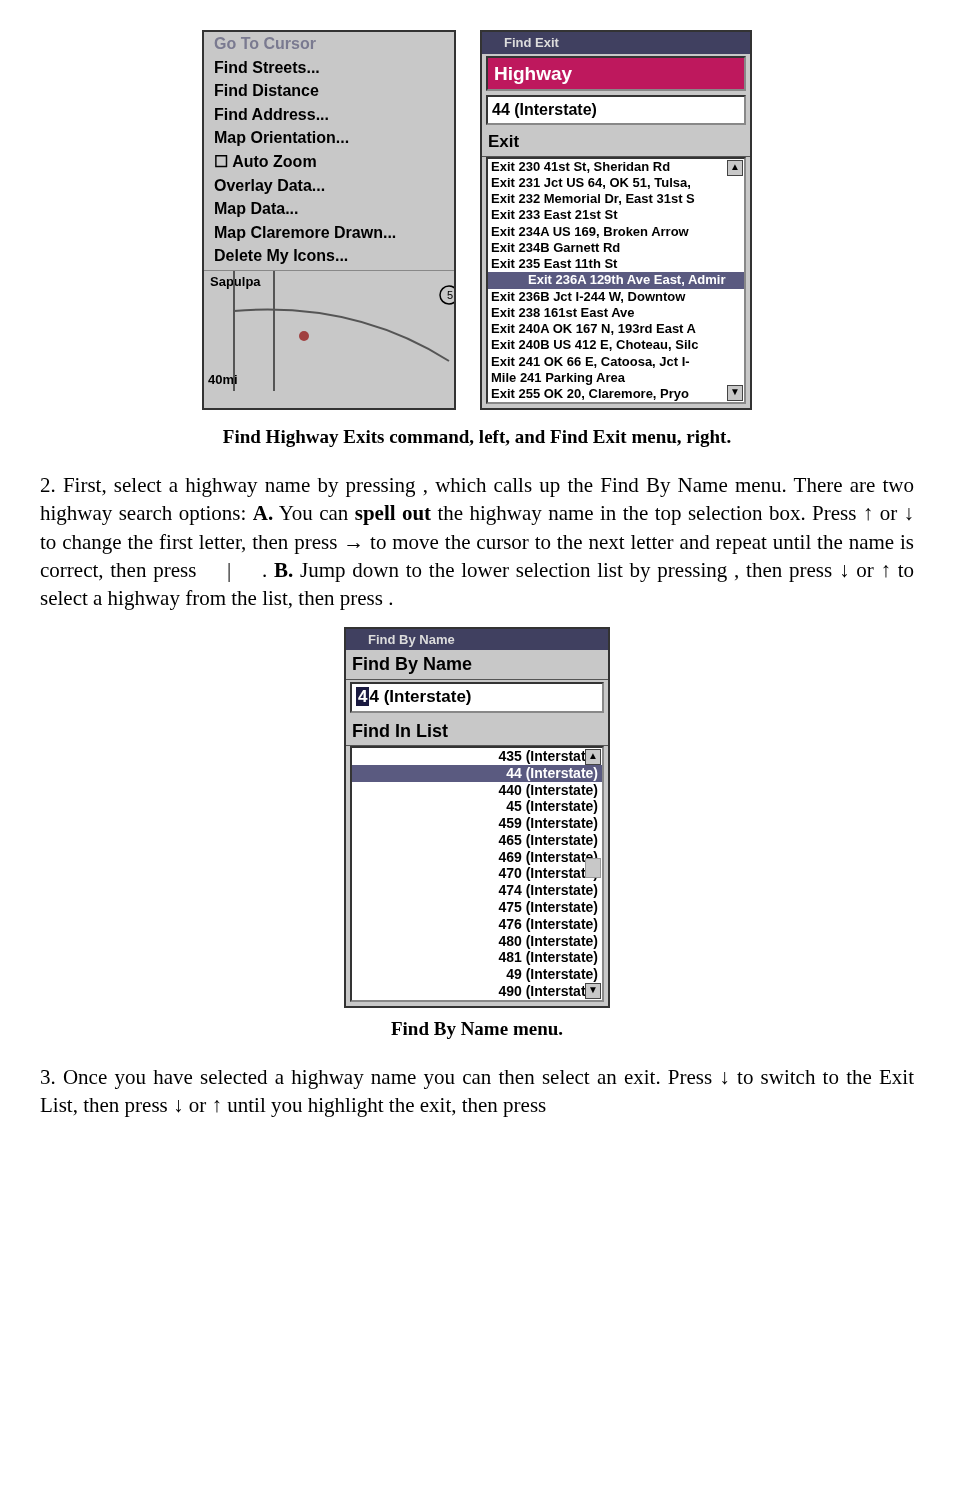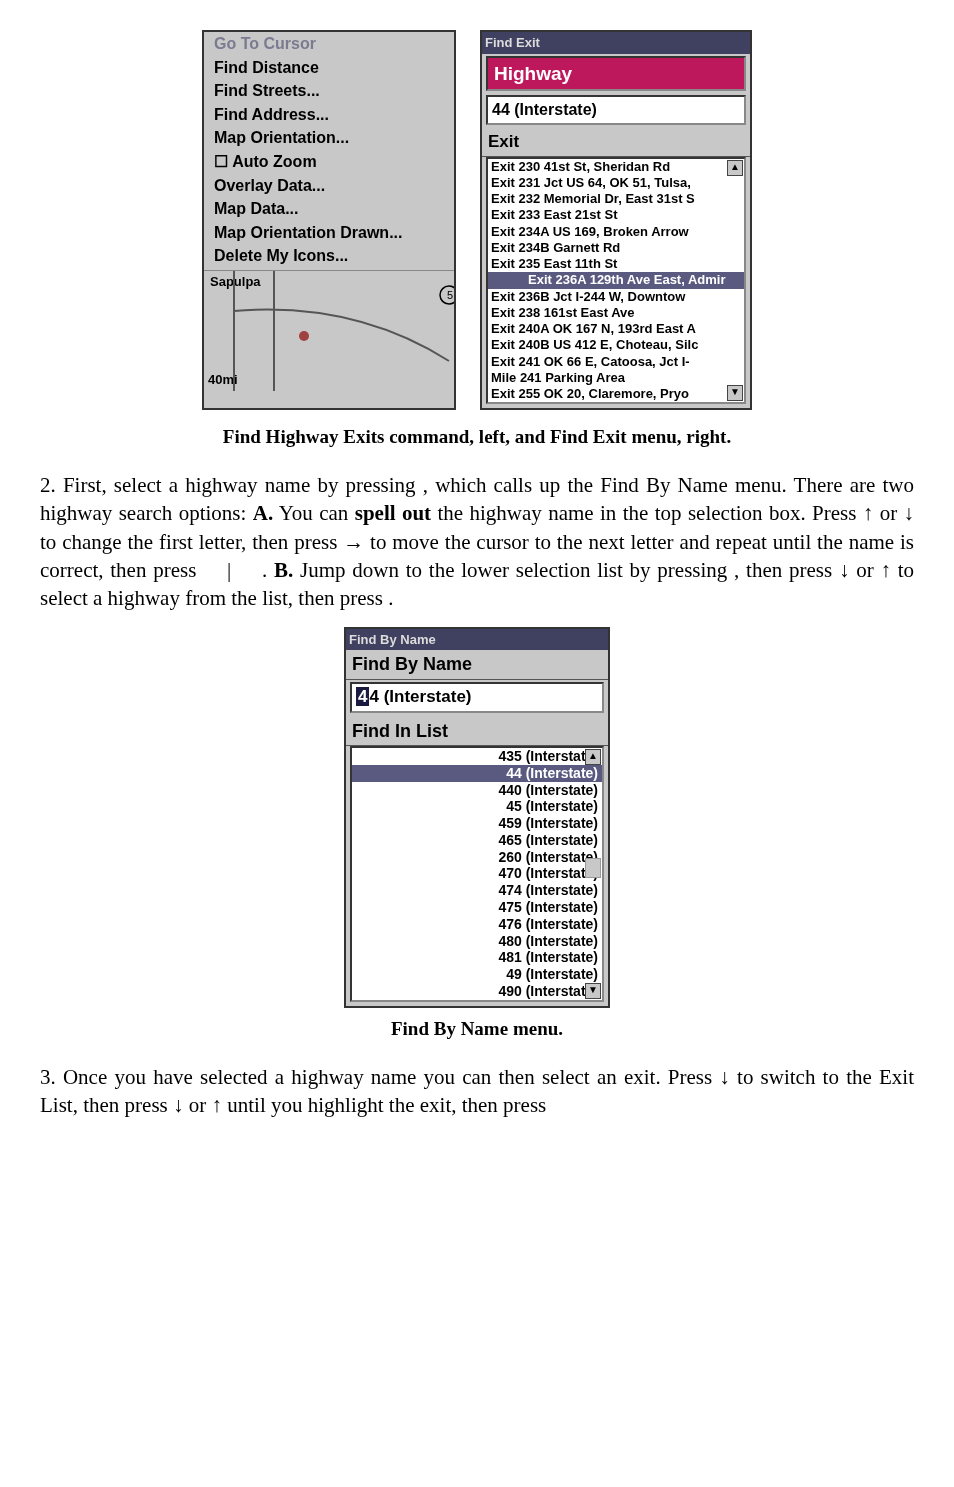--- a/index.html
+++ b/index.html
@@ -23,21 +23,21 @@
   border: 2px solid #333;
   background: #c8c8c8;
   width: 260px;
   font-family: Arial, sans-serif;
   font-size: 14px;
 }
 .panel-title {
   background: #404060;
   color: #dcdcdc;
   font-size: 13px;
-  padding: 2px 3px;
+  padding: 2px 22px;
   font-weight: bold;
 }
 .panel-section-label {
   background: #c8c8c8;
   color: #000;
   font-weight: bold;
   font-size: 17px;
   padding: 2px 6px;
   border-bottom: 1px solid #555;
 }
@@ -160,28 +160,28 @@
 }
 </style>
 </head>
 <body>
 
 <div class="figure-row">
 
   <div class="panel" style="width:250px;">
     <div class="menu-list" id="left-menu">
         <div class="menu-item" style="color: rgb(122, 122, 144);">Go To Cursor</div>
+        <div class="menu-item">Find Streets...</div>
         <div class="menu-item">Find Distance</div>
-        <div class="menu-item">Find Streets...</div>
         <div class="menu-item">Find Address...</div>
         <div class="menu-item">Map Orientation...</div>
         <div class="menu-item">☐ Auto Zoom</div>
         <div class="menu-item">Overlay Data...</div>
         <div class="menu-item">Map Data...</div>
-        <div class="menu-item">Map Orientation Drawn...</div>
+        <div class="menu-item">Map Claremore Drawn...</div>
         <div class="menu-item">Delete My Icons...</div>
       </div>
     <div class="map-area">
       <span class="map-label" style="top:2px; left:6px;">Sapulpa</span>
       <span class="map-label" style="bottom:2px; left:4px;">40mi</span>
 
       <svg width="250" height="120" style="position:absolute;top:0;left:0;">
         <line x1="30" y1="0" x2="30" y2="120" stroke="#555" stroke-width="2"></line>
         <line x1="70" y1="0" x2="70" y2="120" stroke="#555" stroke-width="2"></line>
         <path d="M30 40 Q150 30 245 90" stroke="#555" stroke-width="2" fill="none"></path>
@@ -248,21 +248,21 @@
     <div class="find-list" id="find-list">
       <div class="scroll-arrow up">▲</div>
       <div class="scroll-thumb" style="top:110px;height:18px;"></div>
       <div class="scroll-arrow down">▼</div>
     <div class="find-row">435 (Interstate)</div>
         <div class="find-row hl">44 (Interstate)</div>
         <div class="find-row">440 (Interstate)</div>
         <div class="find-row">45 (Interstate)</div>
         <div class="find-row">459 (Interstate)</div>
         <div class="find-row">465 (Interstate)</div>
-        <div class="find-row">260 (Interstate)</div>
+        <div class="find-row">469 (Interstate)</div>
         <div class="find-row">470 (Interstate)</div>
         <div class="find-row">474 (Interstate)</div>
         <div class="find-row">475 (Interstate)</div>
         <div class="find-row">476 (Interstate)</div>
         <div class="find-row">480 (Interstate)</div>
         <div class="find-row">481 (Interstate)</div>
         <div class="find-row">49 (Interstate)</div>
         <div class="find-row">490 (Interstate)</div>
       </div>
   </div>

